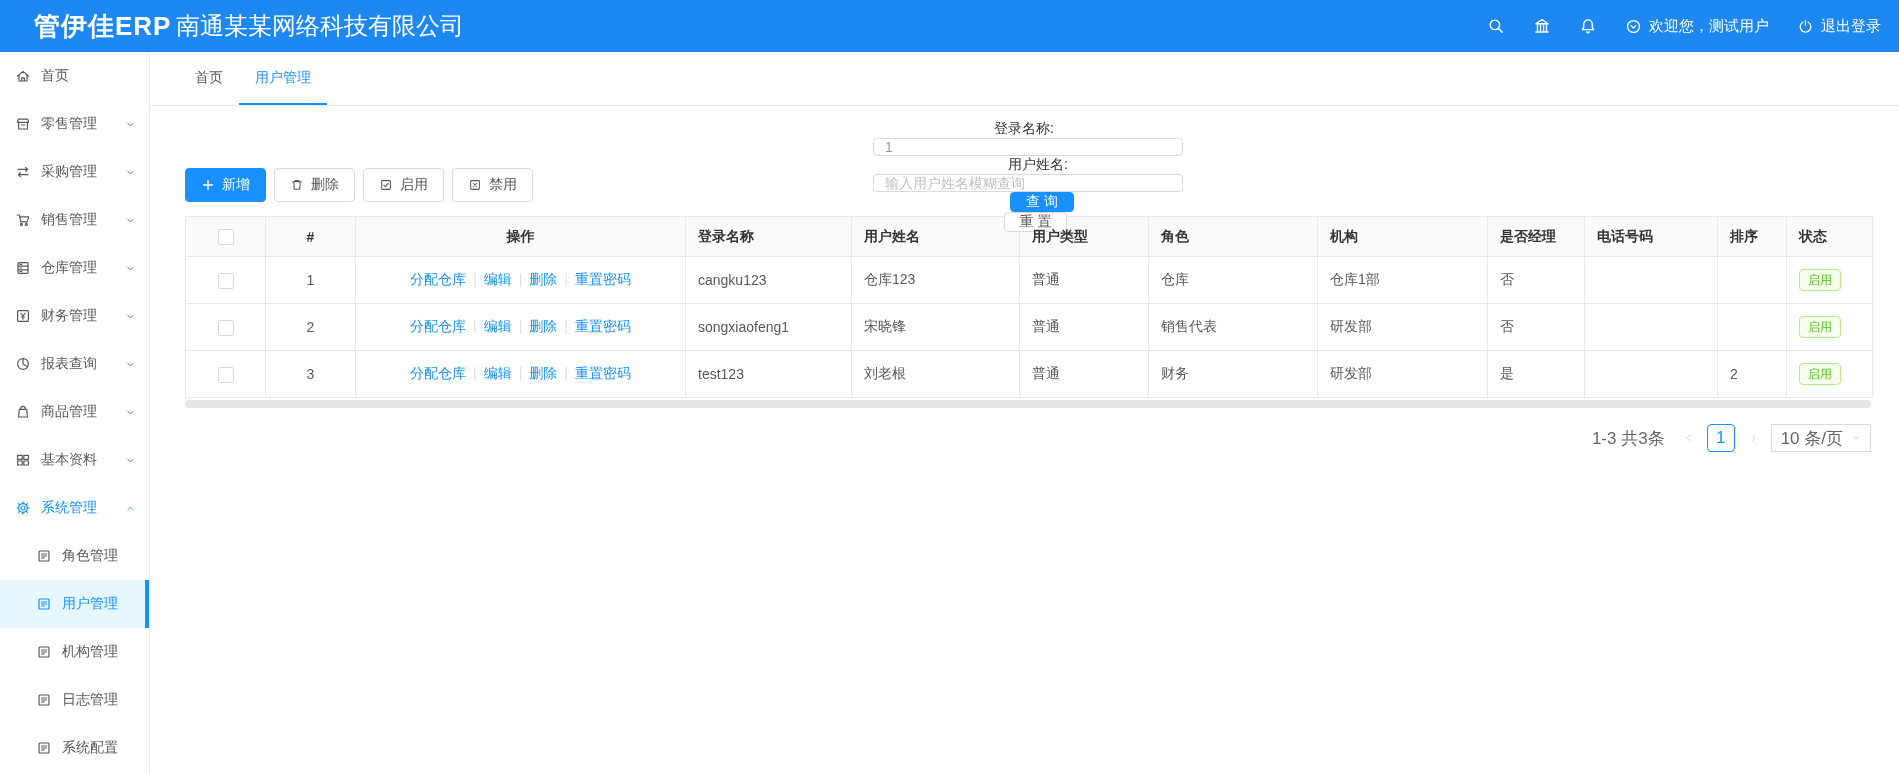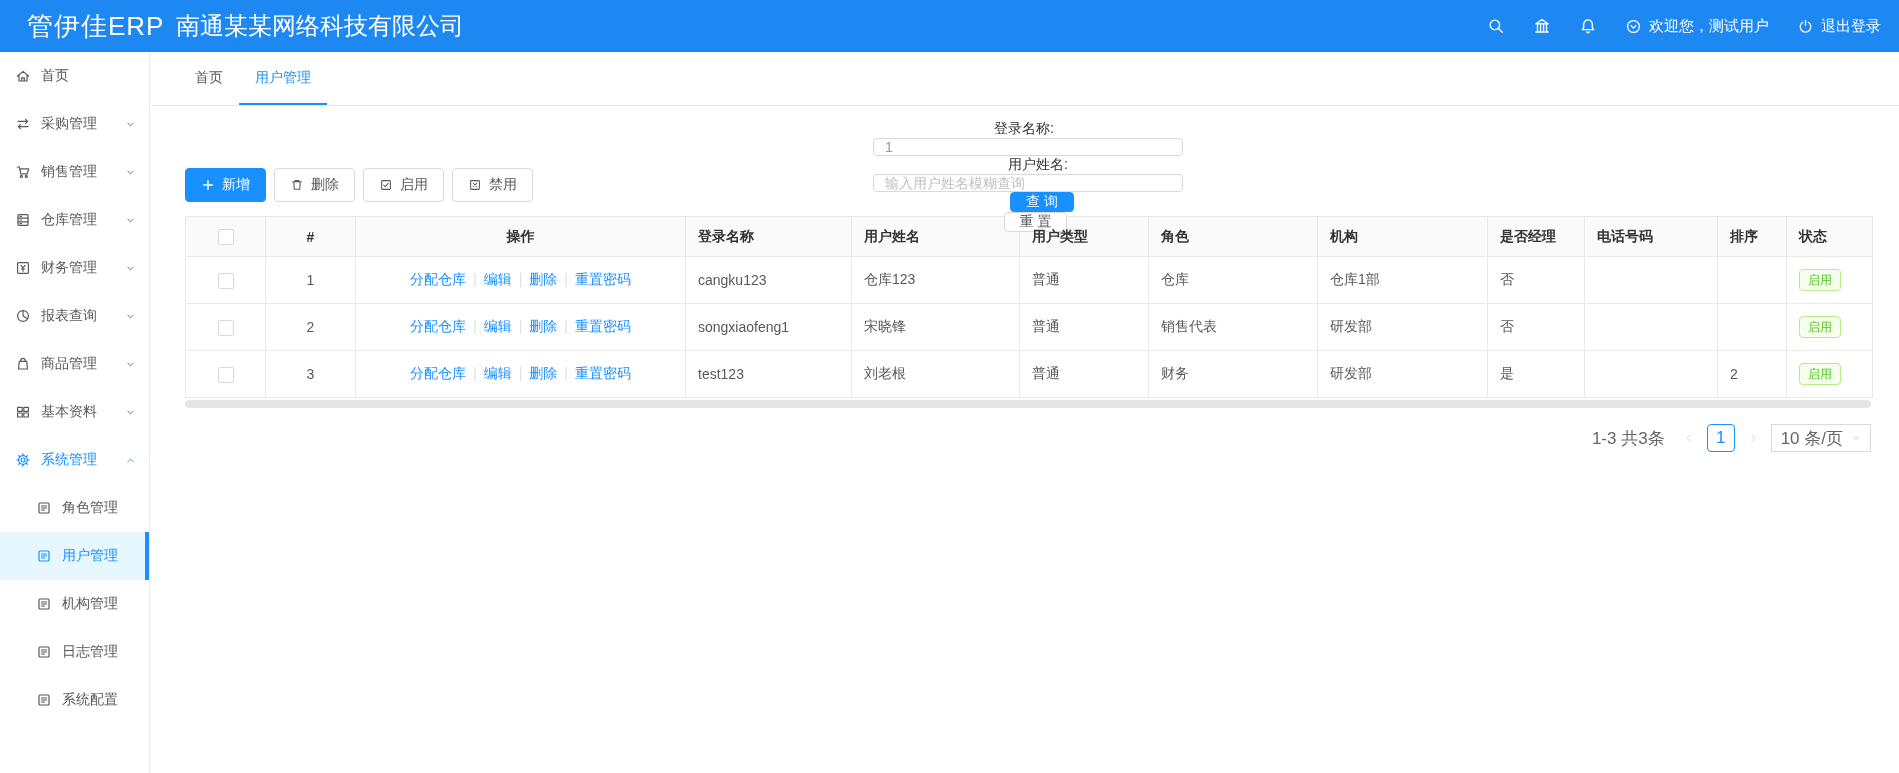--- a/index.html
+++ b/index.html
@@ -1,21 +1,21 @@
 <!DOCTYPE html>
 <html style="--primary: #1890ff; --header_bg: #1e88f2; --success: #52c41a;"><head>
 <meta charset="utf-8">
 <style>
   * { margin:0; padding:0; box-sizing:border-box; }
   html,body { width:1899px; height:773px; overflow:hidden; background:#fff;
     font-family:"Liberation Sans","DejaVu Sans",sans-serif; font-size:14px; color:#595959; }
 
   
   .header { height:52px; background:var(--header_bg,#1e88f2); display:flex; align-items:center; color:#fff; }
-  .logo { width:150px; padding-left:27px; font-size:26px; font-weight:normal; letter-spacing:1px; white-space:nowrap; }
+  .logo { width:150px; padding-left:34px; font-size:26px; font-weight:bold; letter-spacing:1px; white-space:nowrap; }
   .company { margin-left:26px; font-size:24px; }
   .hdr-right { margin-left:auto; display:flex; align-items:center; gap:28px; padding-right:18px; font-size:15px; }
   .hdr-ico { width:18px; height:18px; display:block; cursor:pointer; }
   .hdr-group { display:flex; align-items:center; gap:7px; cursor:pointer; }
   .hdr-group svg { width:17px; height:17px; }
 
   
   .sidebar { position:absolute; top:52px; left:0; bottom:0; width:150px; background:#fff;
     border-right:1px solid #ececec; }
   .side-item { height:48px; display:flex; align-items:center; gap:10px; padding-left:15px;
@@ -117,20 +117,29 @@
     </div>
   </div>
 </div>
 
 <div class="sidebar">
   <div class="side-item">
     <svg viewBox="0 0 16 16">
         <path d="M2.5 8 8 3.4 13.5 8 M4 7.2V13h8V7.2 M6.7 13V9.8h2.6V13"></path>
       </svg>
     <span>首页</span>
+  </div>
+  <div class="side-item">
+    <svg viewBox="0 0 16 16">
+        <path d="M3.4 3.2h9.2l1 3.2H2.4z M3.6 6.4V13h8.8V6.4 M6.2 9h3.6"></path>
+      </svg>
+    <span>零售管理</span>
+    <svg class="arrow" viewBox="0 0 16 16">
+        <path d="M4 6 8 10 12 6"></path>
+      </svg>
   </div>
   <div class="side-item">
     <svg viewBox="0 0 16 16">
         <path d="M3 5.3h9.5 M10.6 3.3l2 2-2 2 M13 10.7H3.5 M5.4 8.7l-2 2 2 2"></path>
       </svg>
     <span>采购管理</span>
     <svg class="arrow" viewBox="0 0 16 16">
         <path d="M4 6 8 10 12 6"></path>
       </svg>
   </div>

